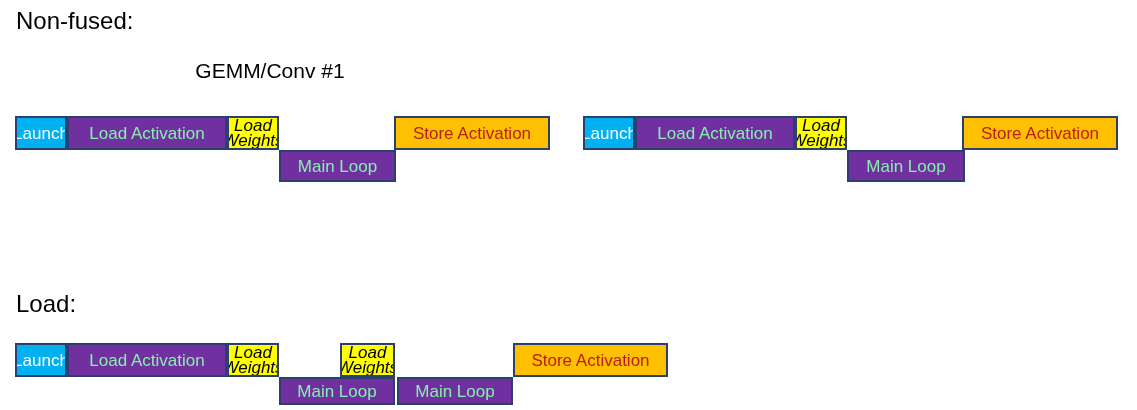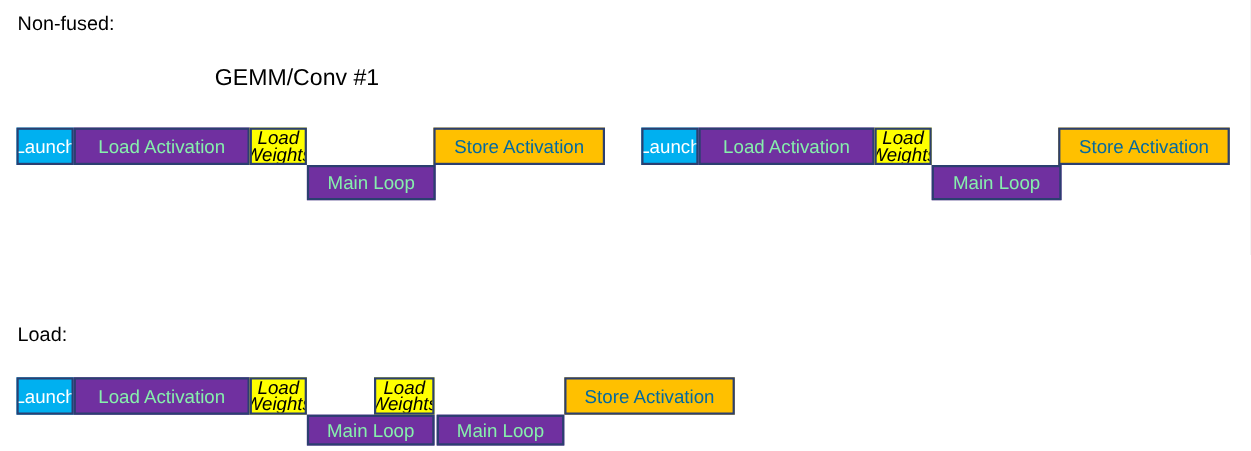--- a/index.html
+++ b/index.html
@@ -6,38 +6,38 @@
     --launch:#00b0f0; --purple:#7030a0; --yellow:#ffff00; --orange:#ffc000;
     --outline:#2b3f70; --ink:#000000; --paper:#ffffff;
   }
   html,body{margin:0;padding:0;background:#e8e8e8;}
   .canvas{
     position:relative; width:1137px; height:410px; background:var(--paper);
     font-family:"Liberation Sans", sans-serif; color:var(--ink);
     overflow:hidden; margin:0 auto;
   }
   .section-label{
-    position:absolute; font-size:18px; line-height:26px; color:var(--ink);
+    position:absolute; font-size:24px; line-height:26px; color:var(--ink);
     white-space:nowrap;
   }
   .group-title{
     position:absolute; font-size:21px; line-height:26px; color:var(--ink);
     width:220px; text-align:center; white-space:nowrap;
   }
   .blk{
     position:absolute; box-sizing:border-box;
     border:2px solid var(--outline);
     display:flex; align-items:center; justify-content:center;
     text-align:center; font-size:17px; line-height:15px;
     overflow:hidden;
   }
   .c-launch{background:var(--launch); color:#ffffff;}
   .c-purple{background:var(--purple); color:#86efac;}
   .c-yellow{background:var(--yellow); color:#000000;}
-  .c-orange{background:var(--orange); color:#0369a1;}
+  .c-orange{background:var(--orange); color:#b91c1c;}
   .wrapname{padding:0 1px;font-style:italic;}
 </style>
 </head>
 <body>
 
 <div class="canvas">
 
   <div class="section-label" style="left:16px; top:8px;">Non-fused:</div>
   <div class="section-label" style="left:16px; top:291px;">Load:</div>
 

